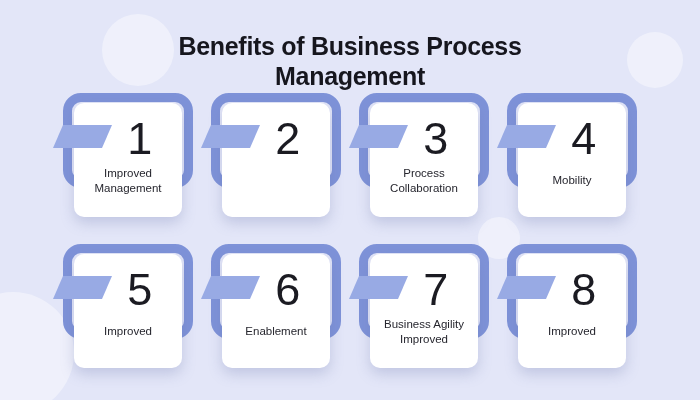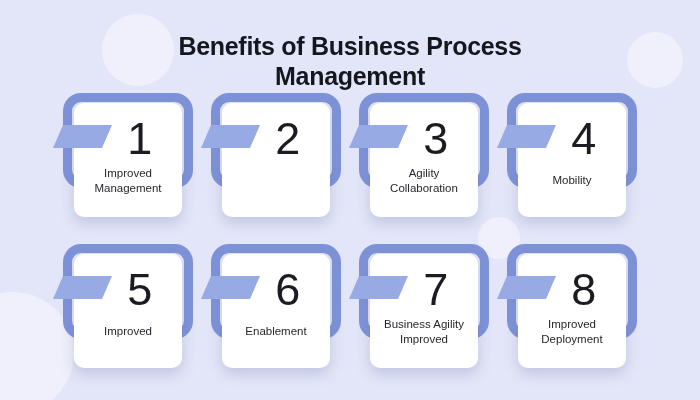--- a/index.html
+++ b/index.html
@@ -93,21 +93,21 @@
         <div class="num">2</div>
       </div>
       <div class="flag"></div>
     </div>
 
     <div class="slot">
       <div class="frame"></div>
       <div class="panel">
         <div class="num">3</div>
         <div class="lbl">
-          <span>Agility</span>
+          <span>Process</span>
           <span>Collaboration</span>
         </div>
       </div>
       <div class="flag"></div>
     </div>
 
     <div class="slot">
       <div class="frame"></div>
       <div class="panel">
         <div class="num">4</div>
@@ -154,20 +154,19 @@
       </div>
       <div class="flag"></div>
     </div>
 
     <div class="slot">
       <div class="frame"></div>
       <div class="panel">
         <div class="num">8</div>
         <div class="lbl">
           <span>Improved</span>
-          <span>Deployment</span>
         </div>
       </div>
       <div class="flag"></div>
     </div>
 
   </div>
 </div>
 
 </body></html>

